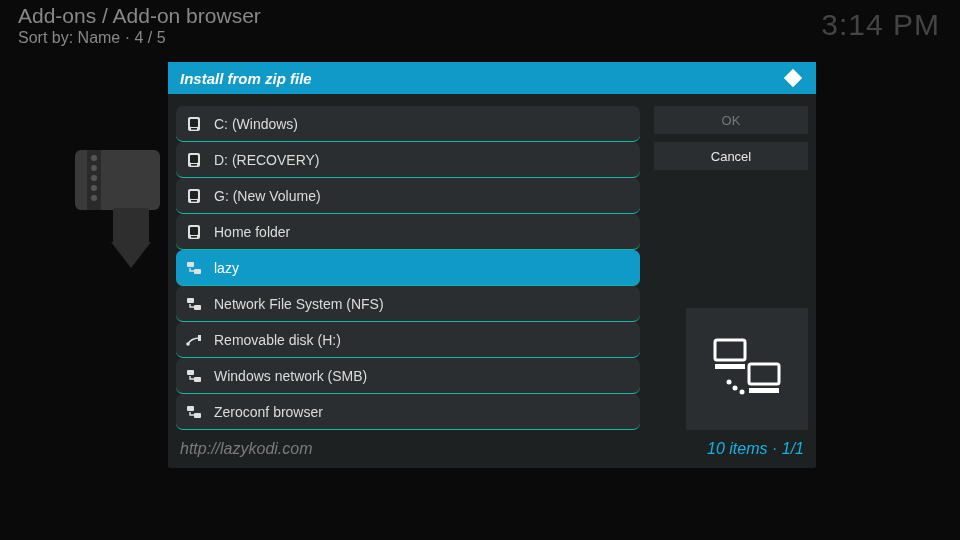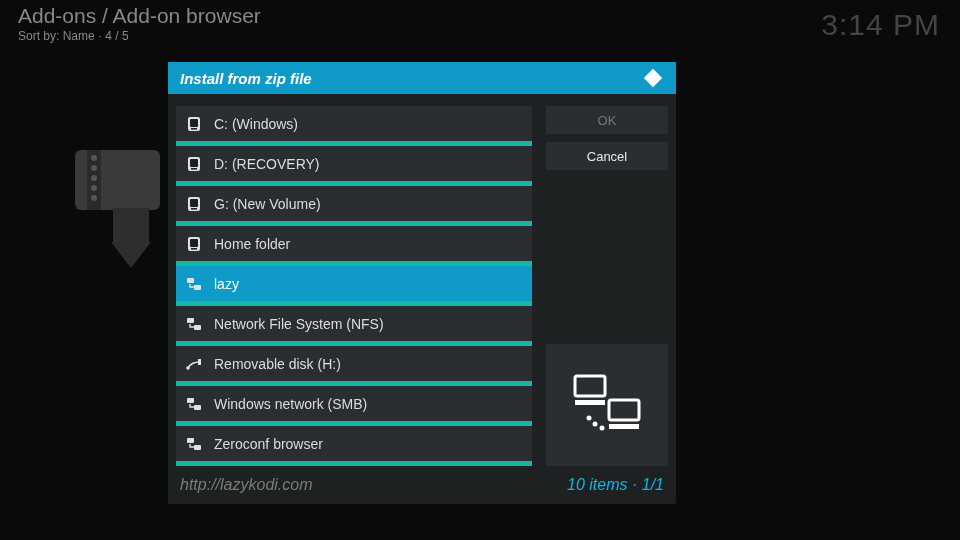--- a/index.html
+++ b/index.html
@@ -16,21 +16,21 @@
     position: absolute;
     left: 18px;
     top: 4px;
   }
   .crumb {
     font-size: 21px;
     color: #888;
     font-weight: 300;
   }
   .sortline {
-    font-size: 12px;
+    font-size: 16px;
     color: #888;
     margin-top: 1px;
   }
   .clock {
     position: absolute;
     right: 20px;
     top: 8px;
     font-size: 30px;
     color: #444;
     font-weight: 300;
@@ -40,21 +40,21 @@
     position: absolute;
     left: 75px;
     top: 150px;
     width: 110px;
     height: 120px;
   }
   .dialog {
     position: absolute;
     left: 168px;
     top: 62px;
-    width: 508px;
+    width: 648px;
     background: #1e2122;
     border-radius: 2px;
   }
   .dlg-title {
     background: #0f9ac8;
     height: 32px;
     display: flex;
     align-items: center;
     padding: 0 12px;
     justify-content: space-between;
@@ -79,23 +79,24 @@
   }
   .file-item {
     height: 35px;
     display: flex;
     align-items: center;
     padding: 0 10px;
     font-size: 14px;
     color: #dcdcdc;
     background: #2b2e30;
     margin-bottom: 0;
-    border-bottom: 5px solid #14b8a6;
+    border-bottom: 1px solid #14b8a6;
     cursor: pointer;
     gap: 12px;
+    border-radius: 7px;
   }
   .file-item.sel {
     background: #0f9ac8;
     color: #fff;
   }
   .icon-slot {
     width: 16px;
     height: 16px;
     flex: 0 0 16px;
     display: flex;

